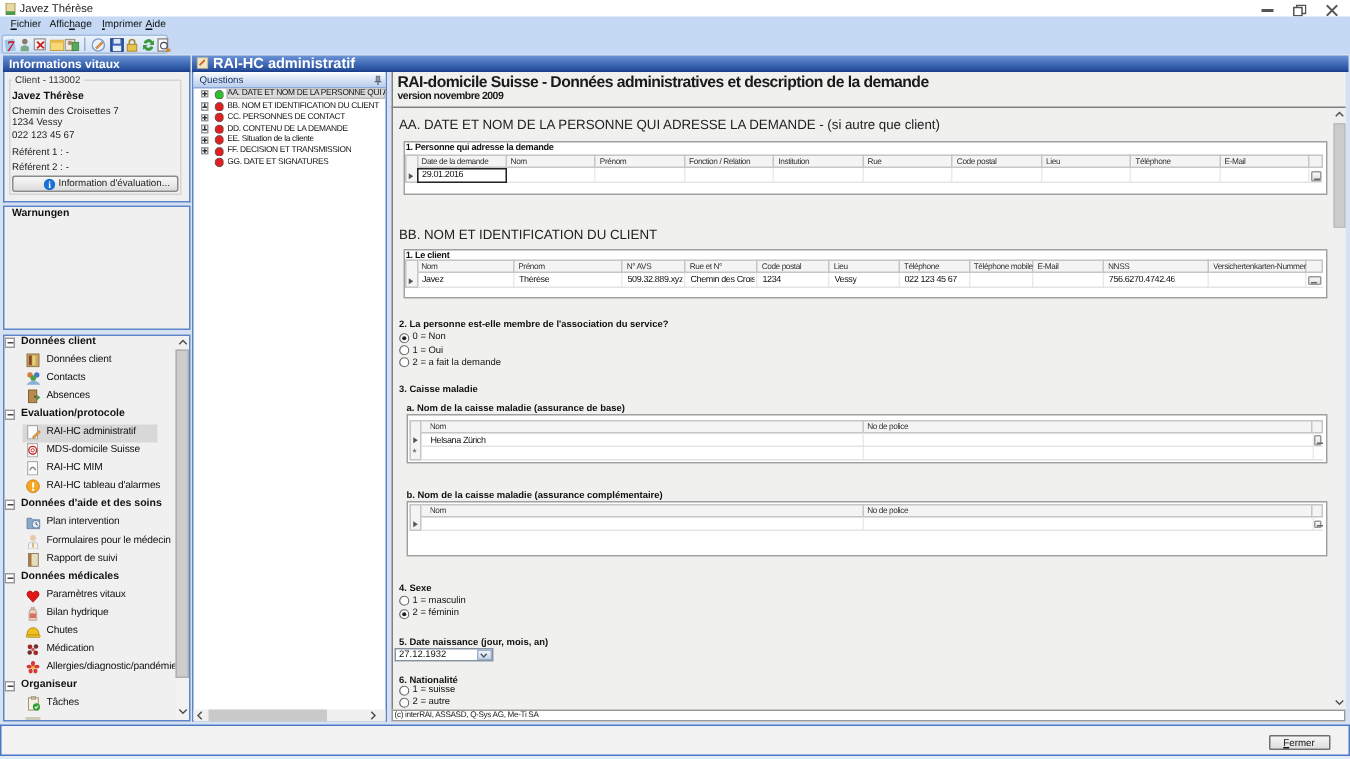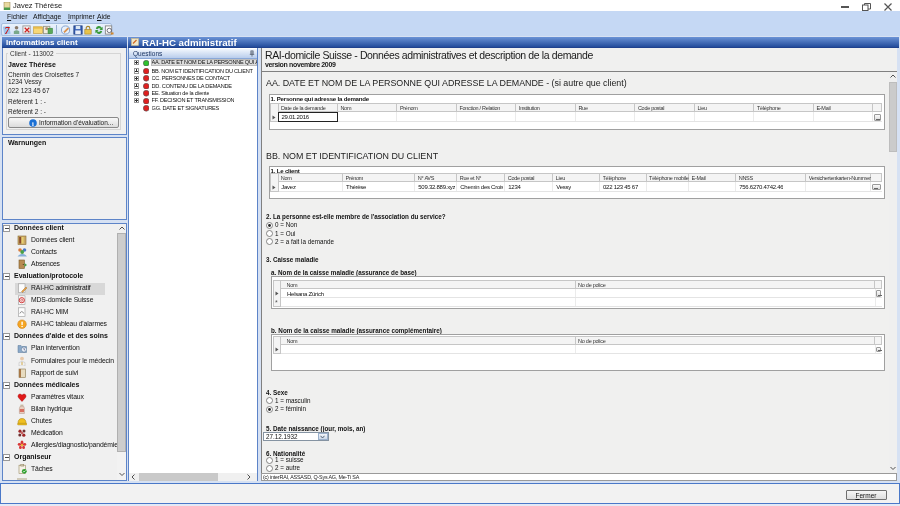--- a/index.html
+++ b/index.html
@@ -81,21 +81,21 @@
       <rect x="7.5" y="8.2" width="3" height="2.2" fill="#d08830"></rect>
     </svg>
   </div>
 <div class="abs" style="left:56px;top:25px;width:1px;height:9px;background:#9ab0d0;"></div>
 
 <div class="abs" style="left:0;top:36px;width:900px;height:467px;background:#d6e1f3;"></div>
 
 <div class="abs" style="left:0;top:503.5px;width:900px;height:2.5px;background:#e4eaf6;"></div>
 
 <div class="abs" style="left:2px;top:36.5px;width:125px;height:11px;background:linear-gradient(#6b93d6,#27509f 85%,#1b3a85);"></div>
-<div class="abs tb" style="left:6px;top:37.5px;font-size:8px;font-weight:bold;color:#fff;">Informations client</div>
+<div class="abs tb" style="left:6px;top:37.5px;font-size:8px;font-weight:bold;color:#fff;">Informations vitaux</div>
 
 <div class="abs" style="left:2px;top:47.5px;width:125px;height:87px;background:#f0f0f0;border:1px solid #5d84c8;border-top:none;"></div>
 <div class="abs" style="left:6px;top:52.5px;width:115px;height:77.5px;border:1px solid #d5d5d5;"></div>
 <div class="abs tb" style="left:8px;top:50px;font-size:6.5px;color:#333;background:#f0f0f0;padding:0 2px;">Client - 113002</div>
 <div class="abs tb" style="left:8px;top:61px;font-size:7px;font-weight:bold;color:#111;">Javez Thérèse</div>
 <div class="abs tb" style="left:8px;top:71px;font-size:6.5px;color:#222;">Chemin des Croisettes 7<br>1234 Vessy</div>
 <div class="abs tb" style="left:8px;top:87px;font-size:6.5px;color:#222;">022 123 45 67</div>
 <div class="abs tb" style="left:8px;top:97.5px;font-size:6.5px;color:#222;">Référent 1 : -</div>
 <div class="abs tb" style="left:8px;top:107.5px;font-size:6.5px;color:#222;">Référent 2 : -</div>
 <div class="abs" style="left:8px;top:117px;width:111px;height:11px;background:linear-gradient(#f8f8f8,#dcdcdc);border:1px solid #8a8a8a;border-radius:2px;"></div>
@@ -303,21 +303,21 @@
 <div class="abs" style="left:129px;top:472.5px;width:128px;height:8px;background:#f0f0f0;"></div>
 <svg class="abs" style="left:131px;top:474px" width="5" height="6" viewBox="0 0 5 6">
     <path d="M3.5 0.5 L1 3 L3.5 5.5" fill="none" stroke="#505050" stroke-width="1"></path>
   </svg>
 <svg class="abs" style="left:246px;top:474px" width="5" height="6" viewBox="0 0 5 6">
     <path d="M1.5 0.5 L4 3 L1.5 5.5" fill="none" stroke="#505050" stroke-width="1"></path>
   </svg>
 <div class="abs" style="left:139px;top:472.5px;width:79px;height:8px;background:#c9c9c9;"></div>
 
 <div class="abs" style="left:261px;top:47.5px;width:636px;height:433.5px;background:#f0f0ef;border-left:1px solid #808080;"></div>
-<div class="abs tb" style="left:265px;top:49px;font-size:10.5px;letter-spacing:-0.38px;font-weight:normal;color:#1a1a1a;">RAI-domicile Suisse - Données administratives et description de la demande</div>
+<div class="abs tb" style="left:265px;top:49px;font-size:10.5px;letter-spacing:-0.38px;font-weight:bold;color:#1a1a1a;">RAI-domicile Suisse - Données administratives et description de la demande</div>
 <div class="abs tb" style="left:265px;top:60.5px;font-size:7px;letter-spacing:-0.35px;font-weight:bold;color:#1a1a1a;">version novembre 2009</div>
 <div class="abs" style="left:261px;top:70.5px;width:636px;height:1px;background:#808080;"></div>
 
 <div id="form">
     <div class="abs tb" style="left:266px;top:77.5px;font-size:8.9px;letter-spacing:-0.02px;color:#222;">AA. DATE ET NOM DE LA PERSONNE QUI ADRESSE LA DEMANDE - (si autre que client)</div>
     <div class="abs" style="left:268.5px;top:93.5px;width:616px;height:36.5px;background:#fff;border:1px solid #a0a0a0;"></div>
     <div class="abs tb" style="left:270.5px;top:94.5px;font-size:6.1px;letter-spacing:-0.2px;font-weight:bold;color:#111;">1. Personne qui adresse la demande</div>
     <div class="abs" style="left:270px;top:103px;width:612px;height:9.3px;background:#f4f4f4;border:1px solid #c6c6c6;"></div>
     <div class="abs" style="left:270px;top:103px;width:8.5px;height:19.3px;background:#f4f4f4;border:1px solid #c6c6c6;"></div>
     <div class="abs" style="left:278.4px;top:103px;width:59.5px;height:9.3px;border-right:1px solid #c6c6c6;"></div>

